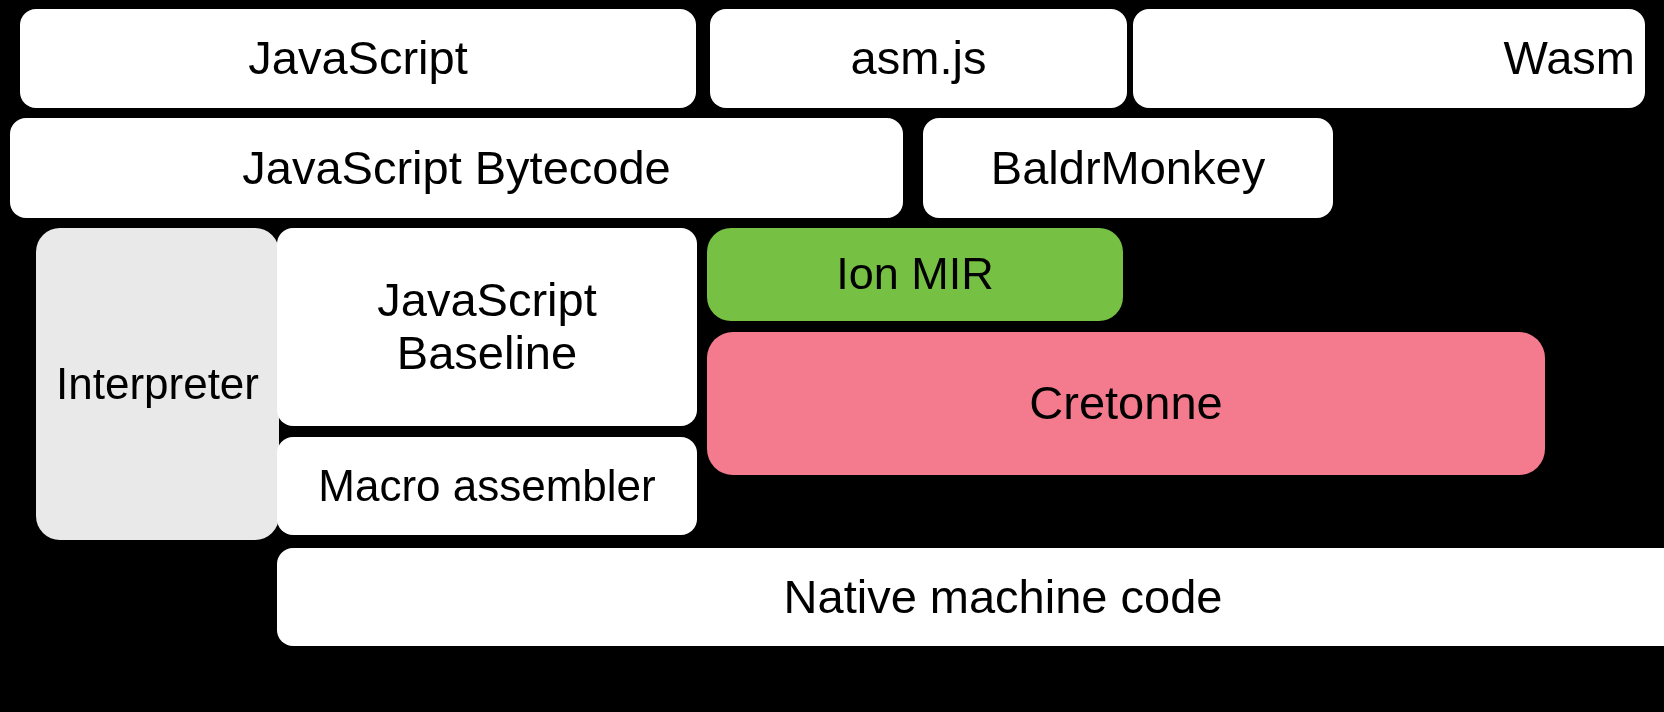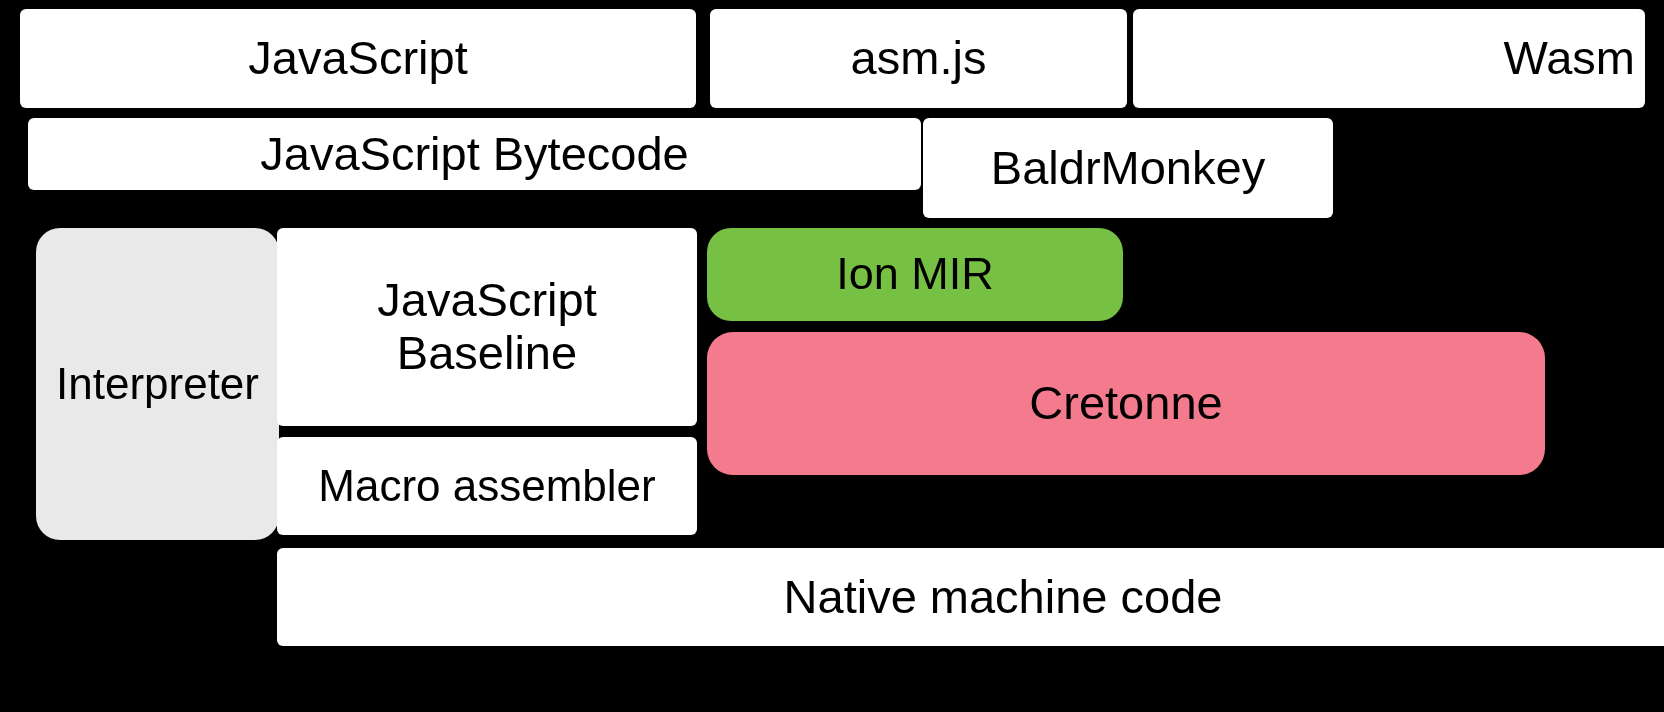--- a/index.html
+++ b/index.html
@@ -18,38 +18,38 @@
   }
   .node {
     position: absolute;
     box-sizing: border-box;
     display: flex;
     align-items: center;
     justify-content: center;
     text-align: center;
     color: #000000;
     background: #ffffff;
-    border-radius: 6px;
+    border-radius: 16px;
     line-height: 1.12;
     font-weight: 400;
     -webkit-font-smoothing: antialiased;
     user-select: none;
   }
   .node .label {
     display: block;
     white-space: pre-line;
     padding: 0 10px;
   }
 
   
   .n-javascript        { left: 20px;  top: 9px;   width: 676px; height: 99px;  font-size: 47px; }
   .n-asmjs             { left: 710px; top: 9px;   width: 417px; height: 99px;  font-size: 47px; }
   .n-wasm              { left: 1133px;top: 9px;   width: 512px; height: 99px;  font-size: 47px; justify-content: flex-end; }
 
-  .n-js-bytecode       { left: 28px;  top: 118px; width: 893px; height: 72px; font-size: 47px; }
+  .n-js-bytecode       { left: 10px;  top: 118px; width: 893px; height: 100px; font-size: 47px; }
   .n-baldrmonkey       { left: 923px; top: 118px; width: 410px; height: 100px; font-size: 47px; align-items: center; }
 
   .n-interpreter       { left: 36px;  top: 228px; width: 243px; height: 312px; font-size: 44px;
                          background: #e9e9e9; border-radius: 24px; }
   .n-js-baseline       { left: 277px; top: 228px; width: 420px; height: 198px; font-size: 47px; }
   .n-macro-assembler   { left: 277px; top: 437px; width: 420px; height: 98px;  font-size: 44px; }
 
   .n-ion-mir           { left: 707px; top: 228px; width: 416px; height: 93px;  font-size: 45px;
                          background: #76c043; border-radius: 24px; }
   .n-cretonne          { left: 707px; top: 332px; width: 838px; height: 143px; font-size: 47px;

